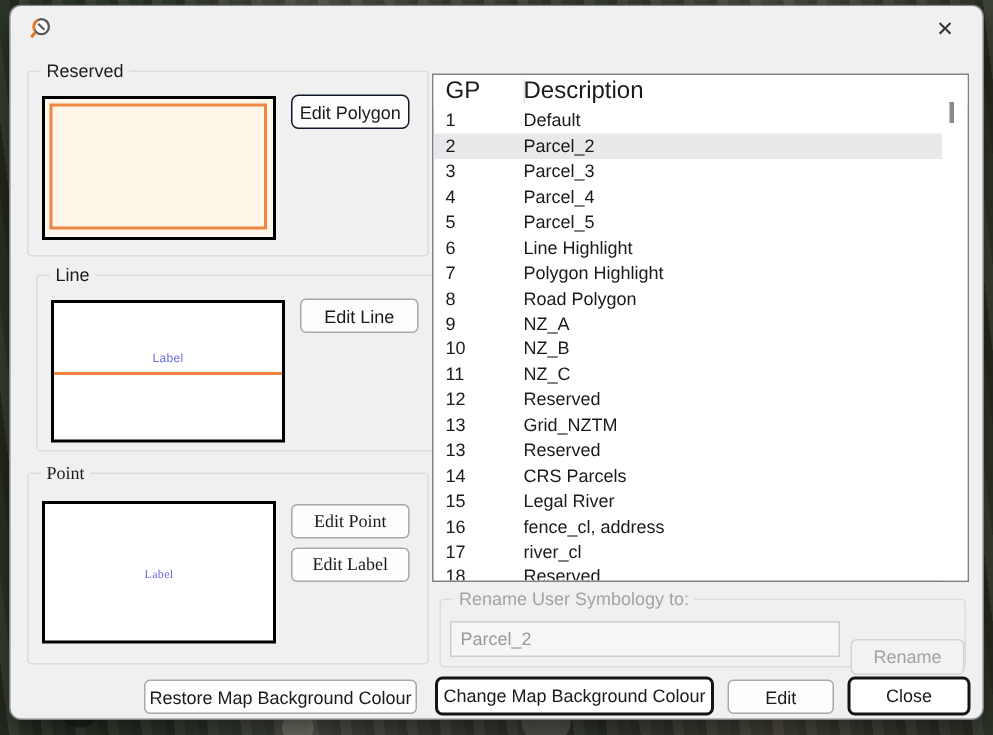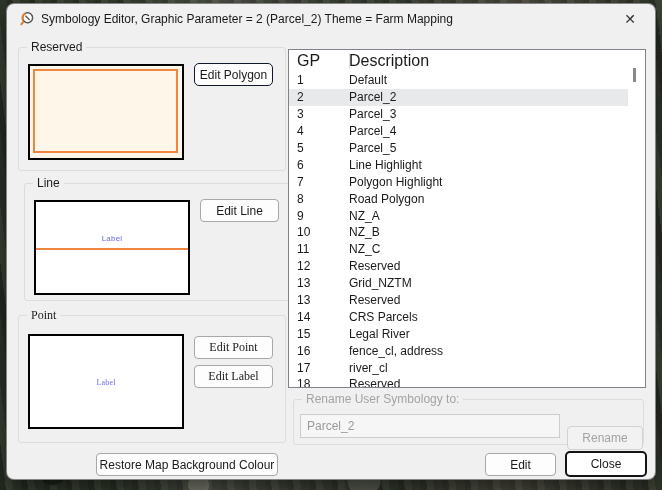--- a/index.html
+++ b/index.html
@@ -78,21 +78,20 @@
 
 <div class="dialog">
 
   <div class="titlebar">
     <svg class="app-icon" viewBox="0 0 16 16">
       <circle cx="8.6" cy="6.8" r="5" fill="#ffffff" stroke="#555" stroke-width="1.5"></circle>
       <path d="M4.2 9.6 A5 5 0 0 1 6.5 2.3" fill="none" stroke="#e87722" stroke-width="1.8"></path>
       <line x1="4.6" y1="10.6" x2="1.8" y2="13.8" stroke="#e87722" stroke-width="2"></line>
       <line x1="6.5" y1="4.8" x2="10.6" y2="8.9" stroke="#555" stroke-width="1.4"></line>
     </svg>
-    <span class="title-text">Symbology Editor, Graphic Parameter = 2 (Parcel_2) Theme = Farm Mapping</span>
     <div class="close-btn">✕</div>
   </div>
 
   <div class="groupbox" style="left:11px; top:43px; width:268px; height:124px;">
     <span class="gb-label">Reserved</span>
     <div class="preview" style="left:9px; top:16px; width:156px; height:96px;">
       <div class="poly-fill"></div>
       <div class="poly-orange"></div>
     </div>
     <div class="btn accent" style="left:175px; top:15px; width:79px; height:23px;">Edit Polygon</div>
@@ -205,16 +204,17 @@
     </div>
   </div>
 
   <div class="groupbox" style="left:286px; top:395px; width:351px; height:46px;">
     <span class="gb-label disabled">Rename User Symbology to:</span>
     <input class="rename-input" disabled="" value="Parcel_2" style="">
     <div class="btn disabled" style="left:273px; top:14px; width:76px; height:24px;">Rename</div>
   </div>
 
   <div class="btn" style="left:89px; top:449px; width:182px; height:23px;">Restore Map Background Colour</div>
+  <div class="btn bold" style="left:283px; top:447px; width:186px; height:26px;">Change Map Background Colour</div>
   <div class="btn" style="left:478px; top:449px; width:71px; height:23px;">Edit</div>
   <div class="btn bold" style="left:558px; top:447px; width:82px; height:26px;">Close</div>
 
 </div>
 
 </body></html>

